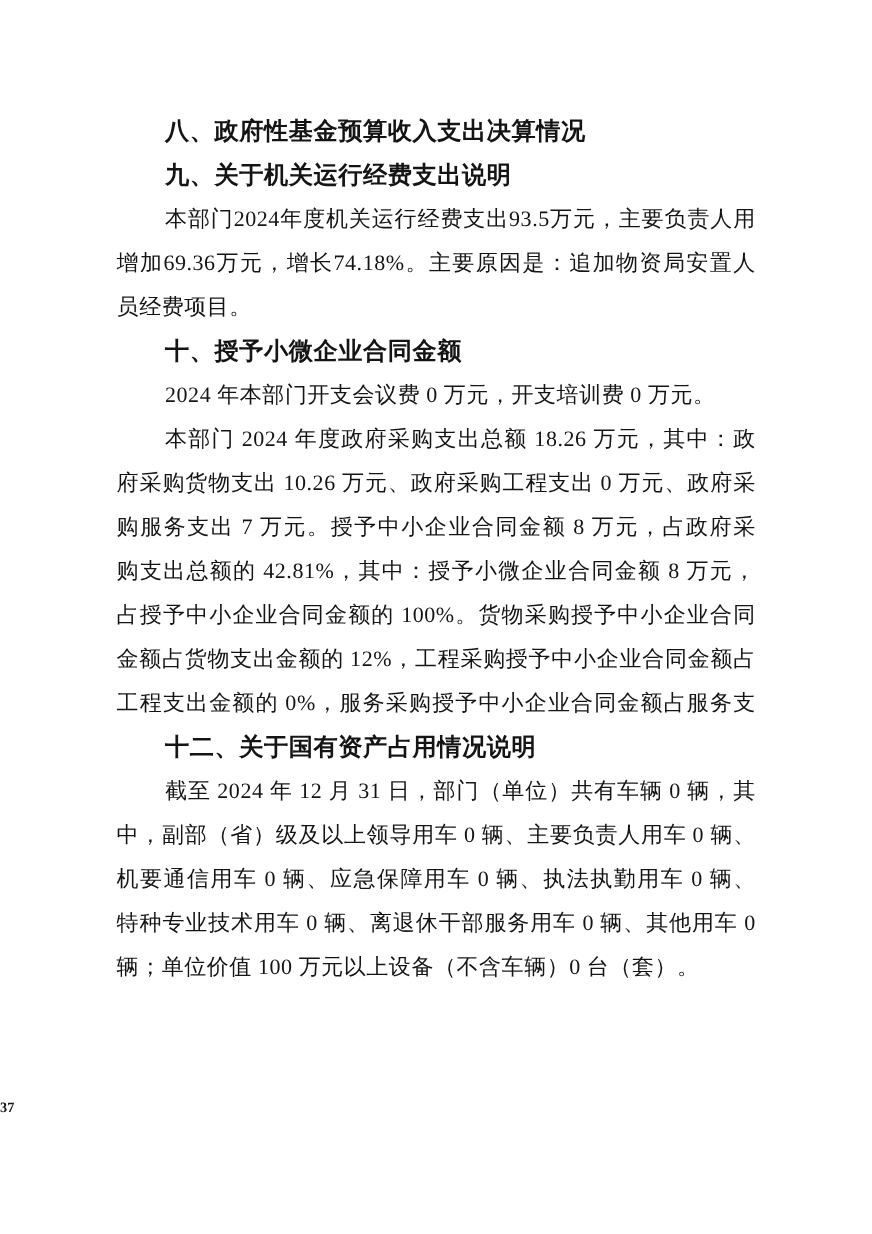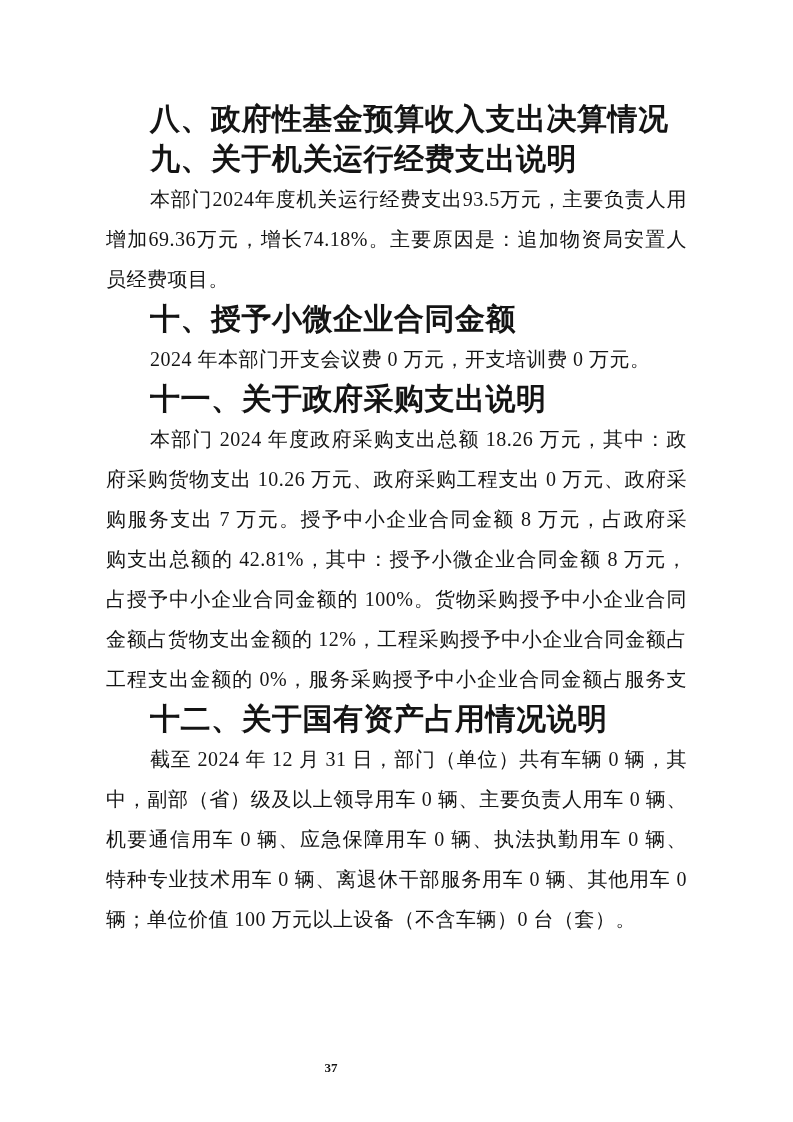--- a/index.html
+++ b/index.html
@@ -39,50 +39,48 @@
     overflow: hidden;
   }
   .line.indent {
     text-indent: 44px;
   }
   .heading {
     height: 40px;
     line-height: 40px;
     font-family: "Liberation Sans", sans-serif;
     font-weight: 700;
-    font-size: 30px;
+    font-size: 22px;
     letter-spacing: 0.5px;
     text-indent: 44px;
     white-space: nowrap;
   }
   .page-number {
     position: absolute;
     left: 0;
-    top: 1060px;
+    top: 999px;
     width: 662px;
-    text-align: center;
     font-family: "Liberation Serif", serif;
     font-weight: 700;
     font-size: 13px;
     color: #141414;
   }
 </style>
 </head>
 <body>
 
 <div class="page">
   <div class="content">
       <div class="heading">八、政府性基金预算收入支出决算情况</div>
       <div class="heading">九、关于机关运行经费支出说明</div>
       <div class="line indent justify">本部门2024年度机关运行经费支出93.5万元，主要负责人用车</div>
       <div class="line justify">增加69.36万元，增长74.18%。主要原因是：追加物资局安置人</div>
       <div class="line">员经费项目。</div>
       <div class="heading">十、授予小微企业合同金额</div>
       <div class="line indent">2024 年本部门开支会议费 0 万元，开支培训费 0 万元。</div>
-      <div class="heading">十一、关于政府采购支出说明</div>
       <div class="line indent justify">本部门 2024 年度政府采购支出总额 18.26 万元，其中：政</div>
       <div class="line justify">府采购货物支出 10.26 万元、政府采购工程支出 0 万元、政府采</div>
       <div class="line justify">购服务支出 7 万元。授予中小企业合同金额 8 万元，占政府采</div>
       <div class="line justify">购支出总额的 42.81%，其中：授予小微企业合同金额 8 万元，</div>
       <div class="line justify">占授予中小企业合同金额的 100%。货物采购授予中小企业合同</div>
       <div class="line justify">金额占货物支出金额的 12%，工程采购授予中小企业合同金额占</div>
       <div class="line justify">工程支出金额的 0%，服务采购授予中小企业合同金额占服务支</div>
       <div class="heading">十二、关于国有资产占用情况说明</div>
       <div class="line indent justify">截至 2024 年 12 月 31 日，部门（单位）共有车辆 0 辆，其</div>
       <div class="line justify">中，副部（省）级及以上领导用车 0 辆、主要负责人用车 0 辆、</div>

